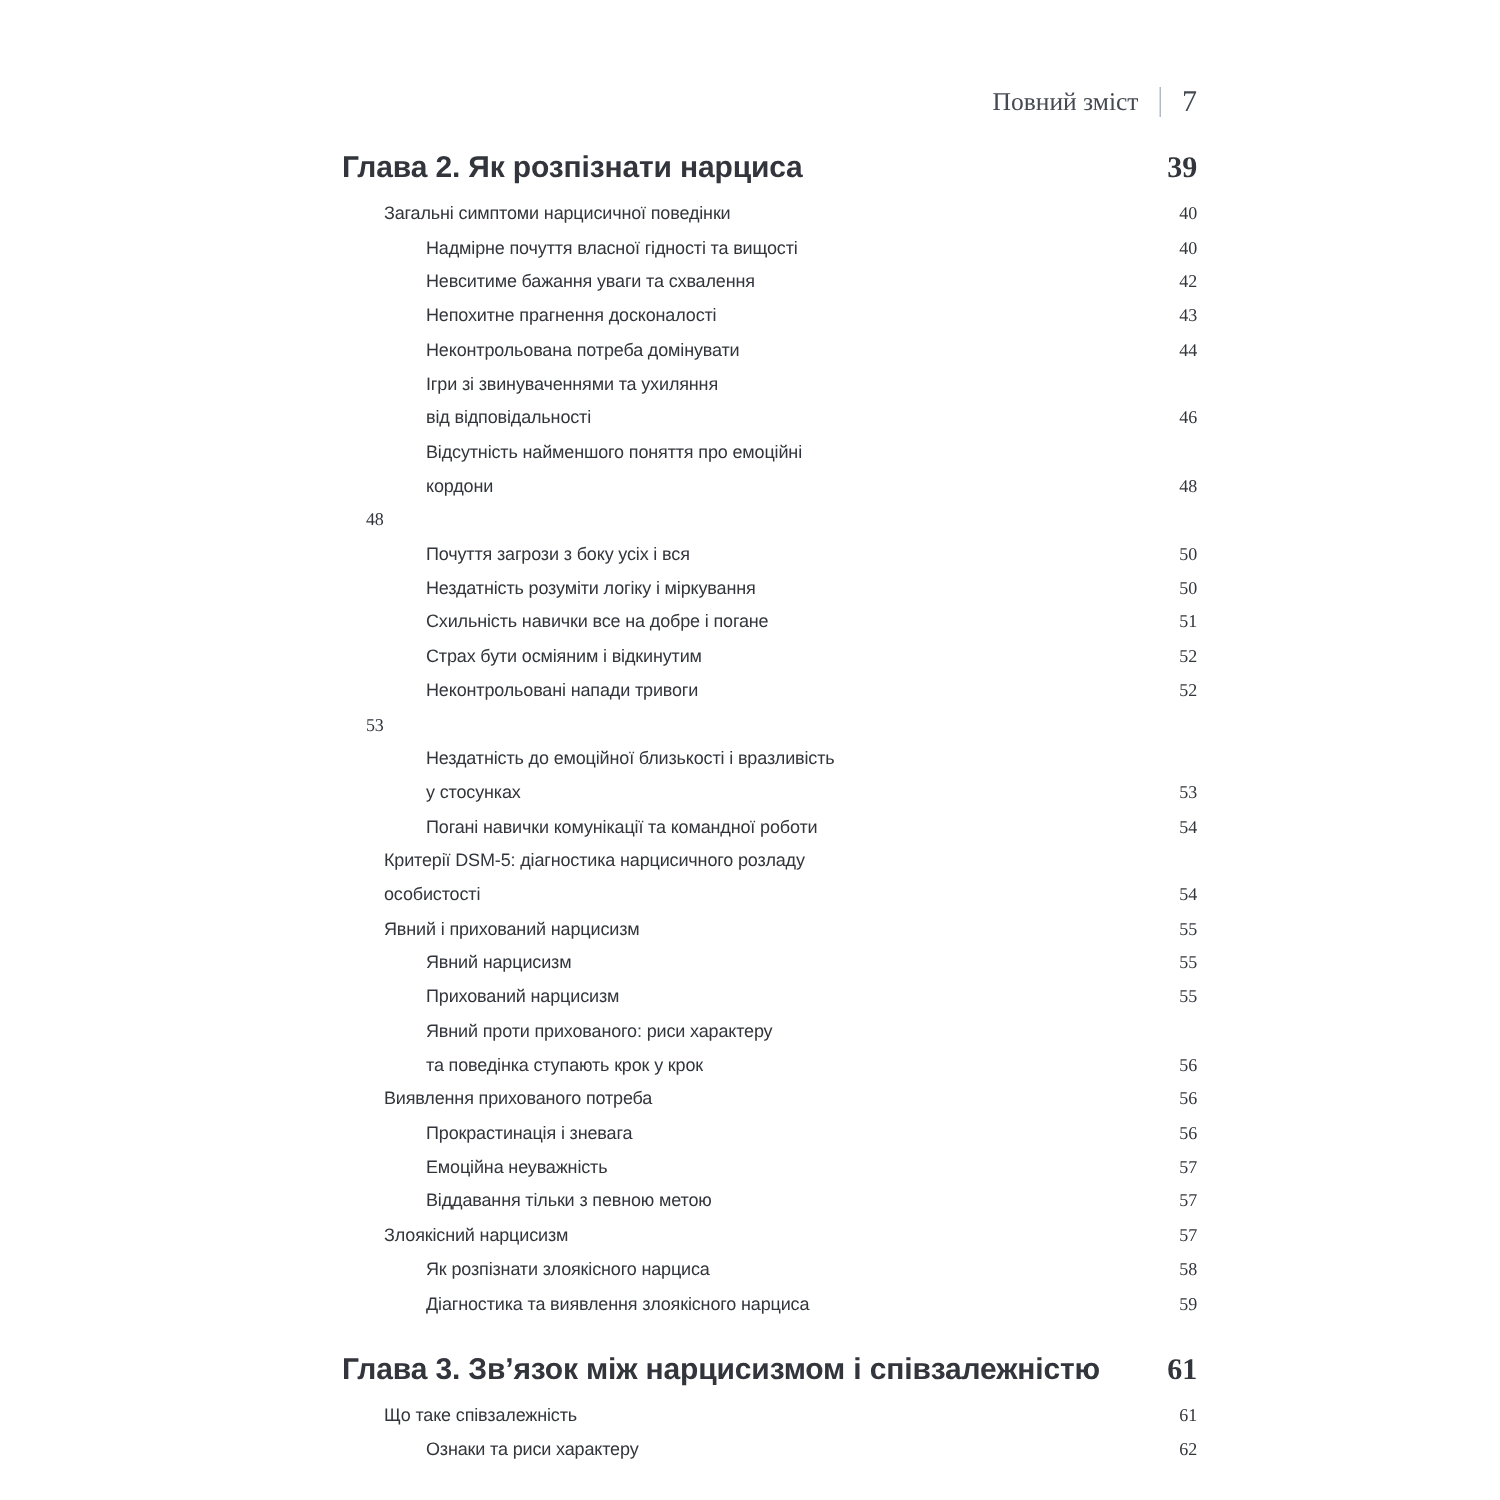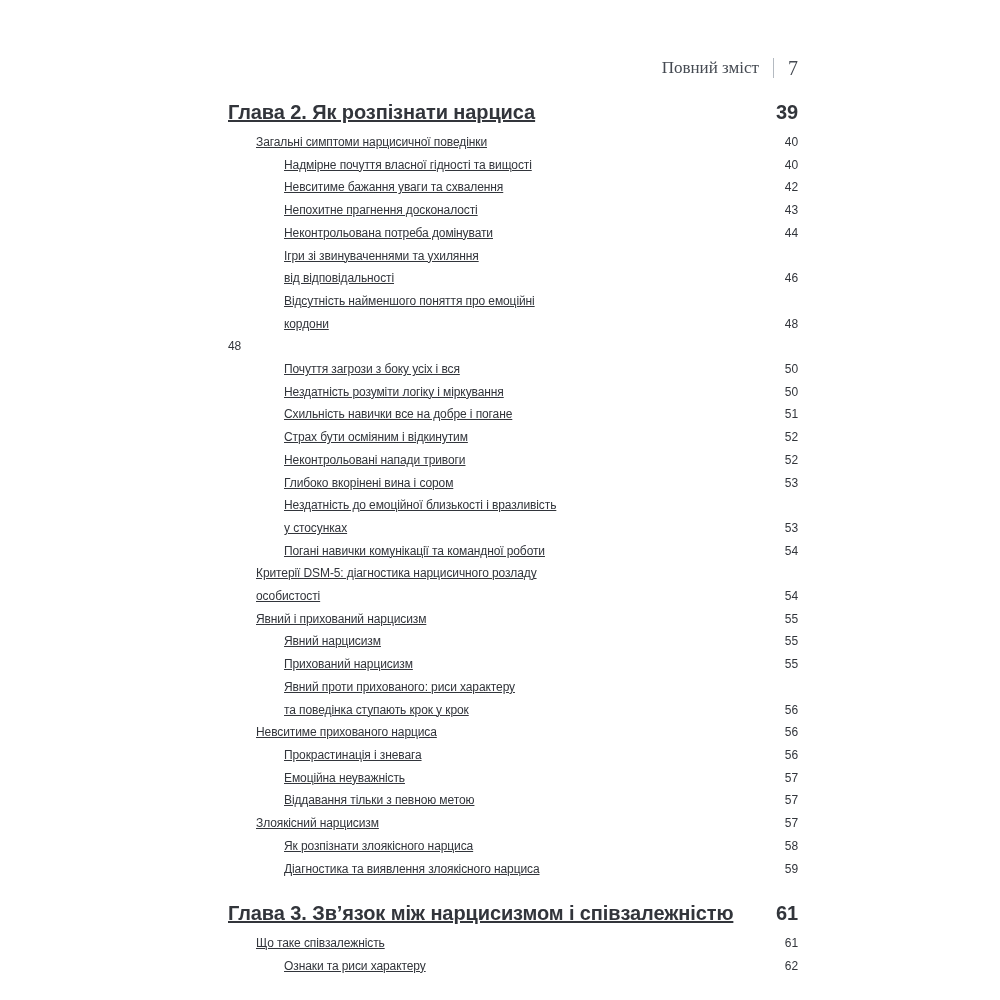--- a/index.html
+++ b/index.html
@@ -42,22 +42,22 @@
   }
   .toc { margin-top: 0; }
   .row {
     display: flex;
     justify-content: space-between;
     align-items: flex-end;
     font-size: 12px;
     line-height: 22.7px;
     letter-spacing: -0.1px;
   }
-  .row .t { white-space: pre-line; text-decoration: underline; }
-  .row .n { margin-left: 0; white-space: nowrap; }
+  .row .t { white-space: pre-line; }
+  .row .n { margin-left: 16px; white-space: nowrap; font-family: Liberation Serif, serif; }
   .lvl1 .t { padding-left: 28px; }
   .lvl2 .t { padding-left: 56px; }
   .chapter {
     font-weight: bold;
     font-size: 20px;
     line-height: 23px;
     margin-top: 22px;
     margin-bottom: 7px;
   }
 </style>
@@ -125,21 +125,20 @@
   </div>
         <div class="row lvl2">
     <span class="t">Страх бути осміяним і відкинутим</span>
     <span class="n">52</span>
   </div>
         <div class="row lvl2">
     <span class="t">Неконтрольовані напади тривоги</span>
     <span class="n">52</span>
   </div>
         <div class="row lvl2">
-    <span class="t">Глибоко вкорінені вина і сором</span>
     <span class="n">53</span>
   </div>
         <div class="row lvl2">
     <span class="t">Нездатність до емоційної близькості і вразливість
 у стосунках</span>
     <span class="n">53</span>
   </div>
         <div class="row lvl2">
     <span class="t">Погані навички комунікації та командної роботи</span>
     <span class="n">54</span>
@@ -160,21 +159,21 @@
         <div class="row lvl2">
     <span class="t">Прихований нарцисизм</span>
     <span class="n">55</span>
   </div>
         <div class="row lvl2">
     <span class="t">Явний проти прихованого: риси характеру
 та поведінка ступають крок у крок</span>
     <span class="n">56</span>
   </div>
         <div class="row lvl1">
-    <span class="t">Невситиме прихованого нарциса</span>
+    <span class="t">Виявлення прихованого потреба</span>
     <span class="n">56</span>
   </div>
         <div class="row lvl2">
     <span class="t">Прокрастинація і зневага</span>
     <span class="n">56</span>
   </div>
         <div class="row lvl2">
     <span class="t">Емоційна неуважність</span>
     <span class="n">57</span>
   </div>

